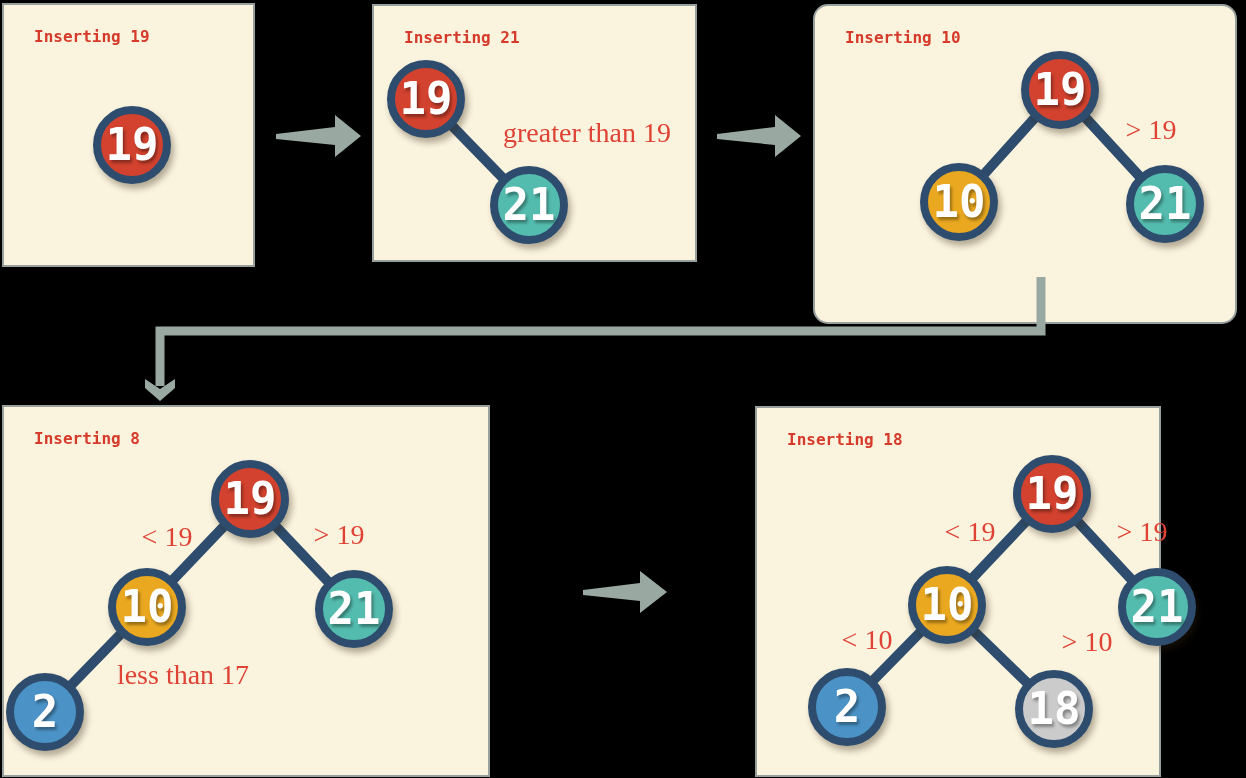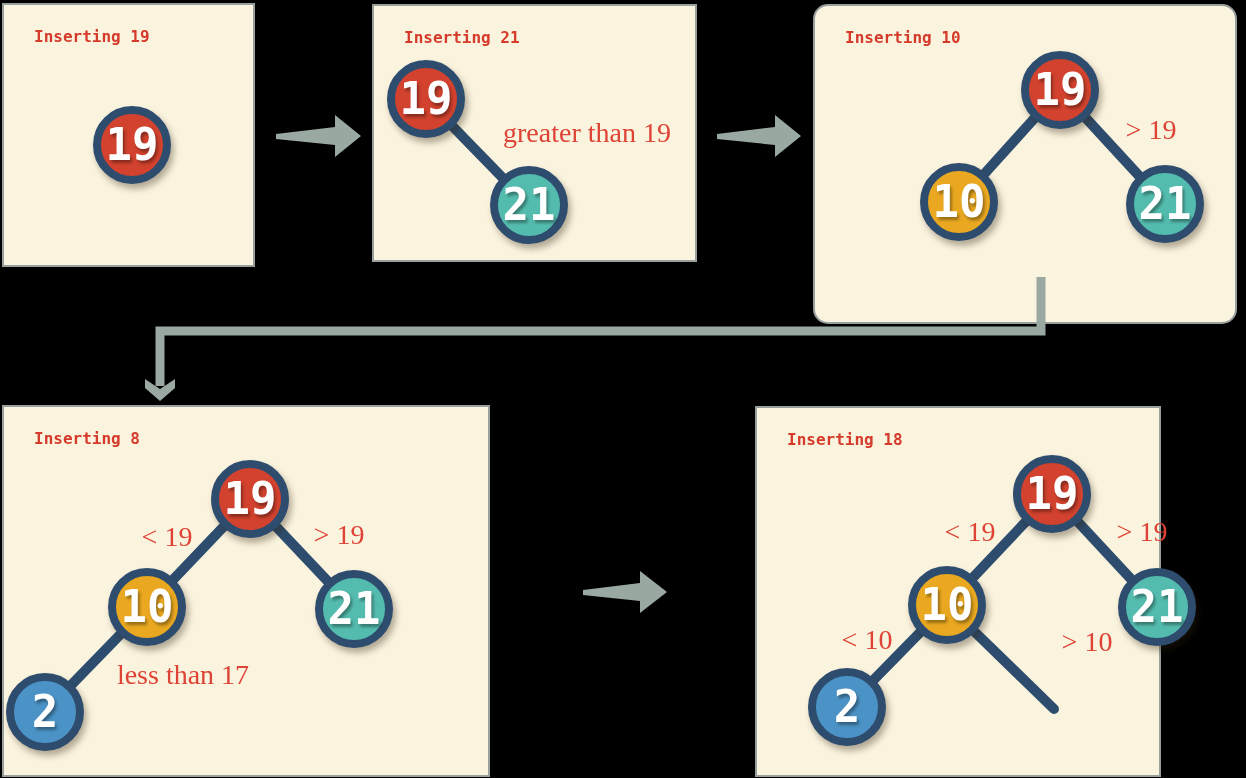--- a/index.html
+++ b/index.html
@@ -161,20 +161,23 @@
     </div>
     <div class="node yellow" style="left:151px;top:158px;">
       <span class="num">10</span>
     </div>
     <div class="node teal" style="left:361px;top:160px;">
       <span class="num">21</span>
     </div>
     <div class="node blue" style="left:51px;top:260px;">
       <span class="num">2</span>
     </div>
+    <div class="node silver" style="left:258px;top:262px;">
+      <span class="num">18</span>
+    </div>
   </section>
 
   <svg id="flow-overlay" width="1246" height="778">
     <polygon points="276,134 335,127 335,115 361,136 335,157 335,145 276,139"></polygon>
     <polygon points="717,134 775,127 775,115 801,136 775,157 775,145 717,139"></polygon>
     <polygon points="583,590 640,583 640,571 667,592 640,613 640,601 583,595"></polygon>
     <path d="M1041,277 L1041,331 L160,331 L160,386"></path>
     <polygon points="145,379 160,389 175,379 175,388 160,401 145,388"></polygon>
   </svg>
 

